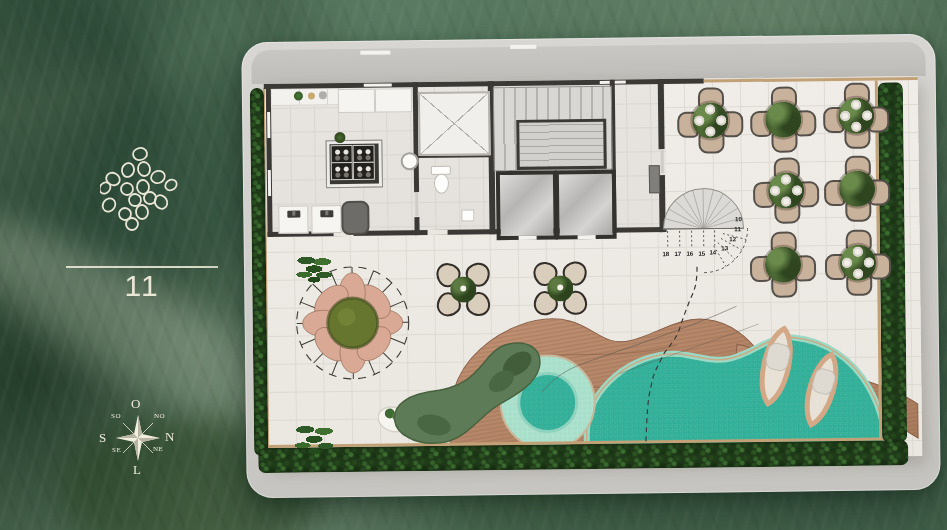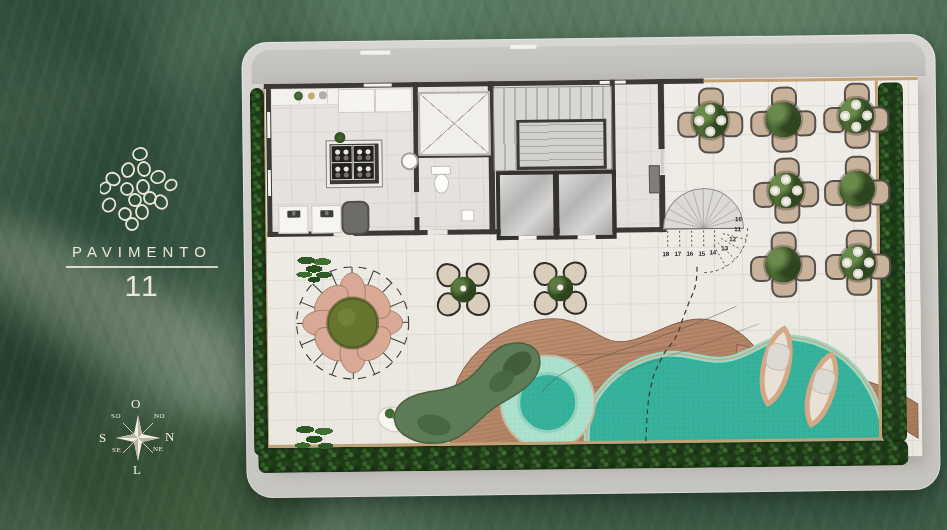--- a/index.html
+++ b/index.html
@@ -148,21 +148,20 @@
       <ellipse cx="43" cy="44" rx="6" ry="7" transform="rotate(-4 43 44)"></ellipse>
       <ellipse cx="35" cy="57" rx="6" ry="6" transform="rotate(10 35 57)"></ellipse>
       <ellipse cx="50" cy="55" rx="6" ry="6" transform="rotate(-12 50 55)"></ellipse>
       <ellipse cx="9" cy="62" rx="6" ry="7" transform="rotate(34 9 62)"></ellipse>
       <ellipse cx="61" cy="59" rx="6" ry="7" transform="rotate(-30 61 59)"></ellipse>
       <ellipse cx="25" cy="71" rx="6" ry="6" transform="rotate(18 25 71)"></ellipse>
       <ellipse cx="42" cy="69" rx="6" ry="7" transform="rotate(-8 42 69)"></ellipse>
       <ellipse cx="32" cy="81" rx="6" ry="6" transform="rotate(4 32 81)"></ellipse>
     </g>
   </svg>
-  <div class="brand-title">PAVIMENTO</div>
   <div class="brand-line"></div>
   <div class="brand-number">11</div>
 
   <svg class="abs" style="left:103px;top:402px;" width="70" height="70" viewBox="0 0 70 70">
     <g stroke="#e6e3d2" stroke-width="1" opacity=".85">
       <line x1="20" y1="21" x2="50" y2="51"></line>
         <line x1="50" y1="21" x2="20" y2="51"></line>
     </g>
     <path d="M35,25 L38,33 L46,36 L38,39 L35,47 L32,39 L24,36 L32,33 Z" fill="#e6e3d2" opacity=".95"></path>
     <path d="M35,13 L39,32 L57,36 L39,40 L35,59 L31,40 L13,36 L31,32 Z" fill="#f2efde"></path>

